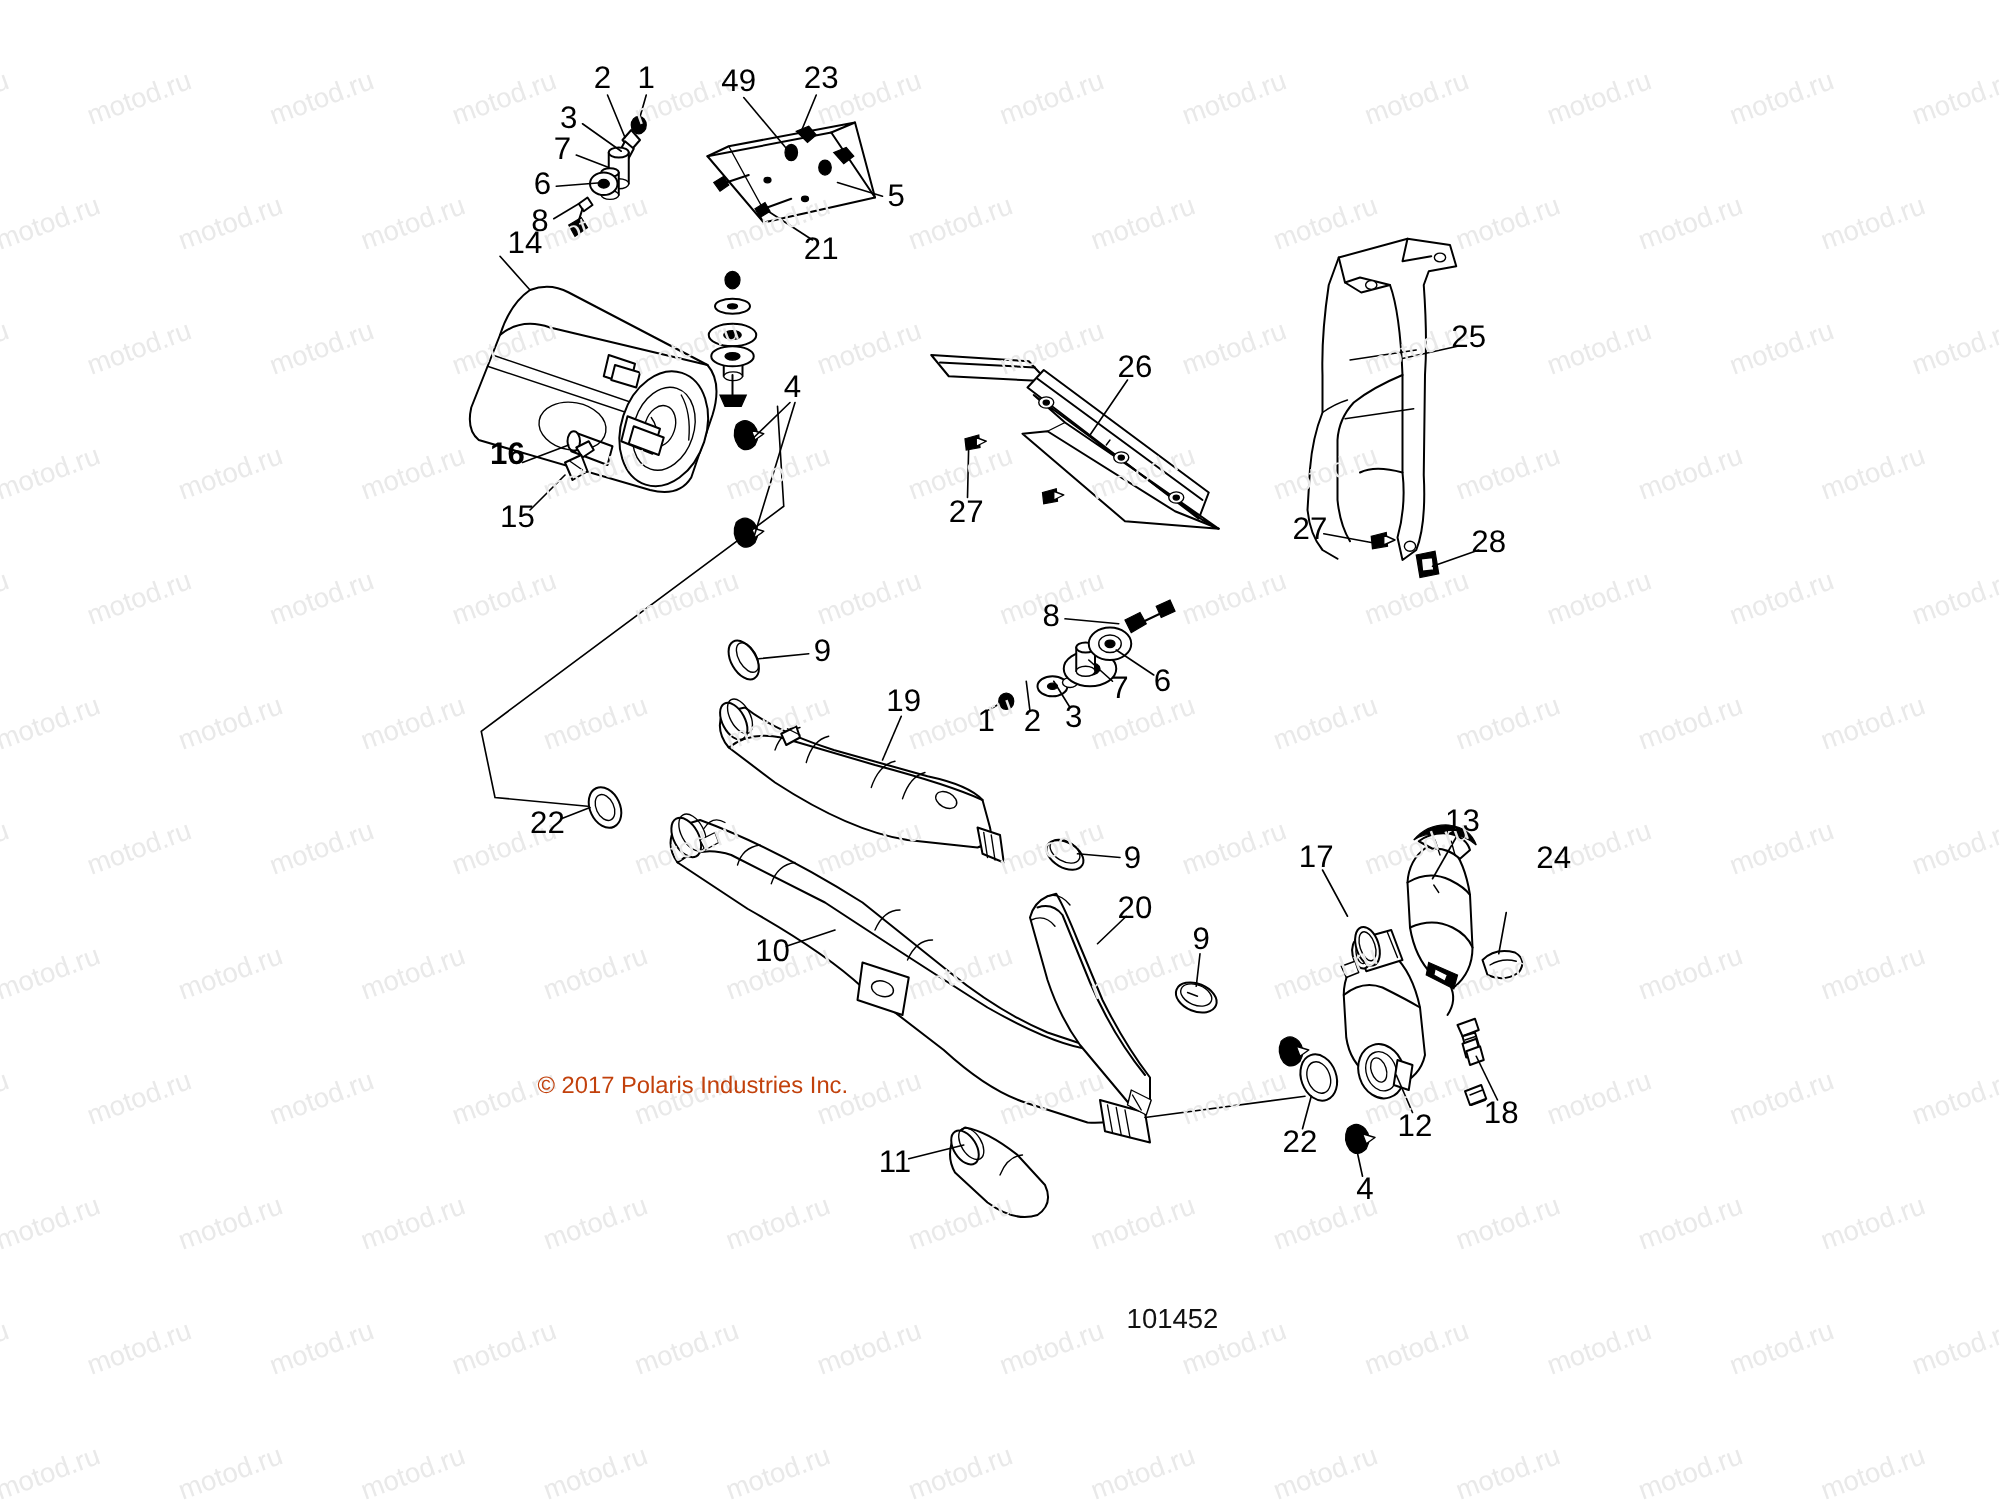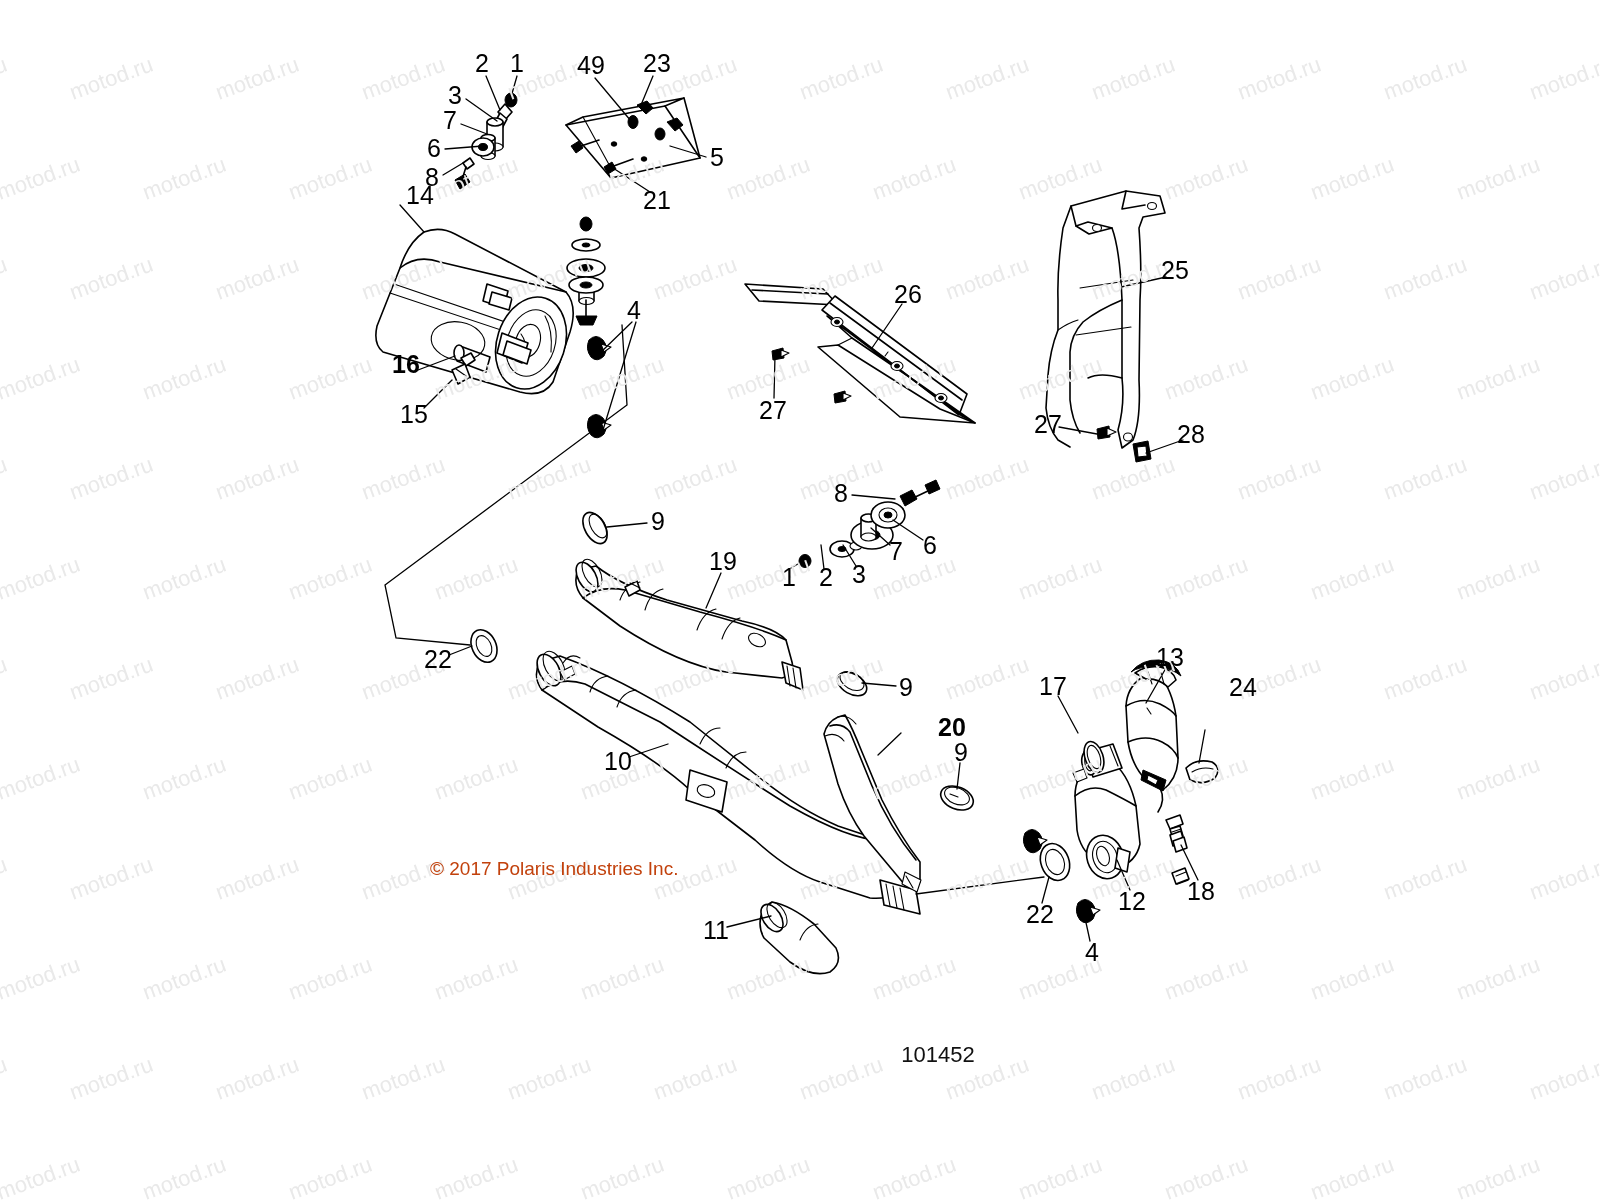--- a/index.html
+++ b/index.html
@@ -786,21 +786,21 @@
       <div class="callout-num" style="left: 438px; top: 659px;">22</div>
       <div class="callout-num" style="left: 723px; top: 561px;">19</div>
       <div class="callout-num" style="left: 618px; top: 761px;">10</div>
       <div class="callout-num" style="left: 841px; top: 493px;">8</div>
       <div class="callout-num" style="left: 930px; top: 545px;">6</div>
       <div class="callout-num" style="left: 896px; top: 551px;">7</div>
       <div class="callout-num" style="left: 859px; top: 574px;">3</div>
       <div class="callout-num" style="left: 826px; top: 577px;">2</div>
       <div class="callout-num" style="left: 789px; top: 577px;">1</div>
       <div class="callout-num" style="left: 906px; top: 687px;">9</div>
-      <div class="callout-num" style="left: 952px; top: 727px; font-weight: bold;">20</div>
+      <div class="callout-num" style="left: 908px; top: 727px;">20</div>
       <div class="callout-num" style="left: 961px; top: 752px;">9</div>
       <div class="callout-num" style="left: 716px; top: 930px;">11</div>
       <div class="callout-num" style="left: 1040px; top: 914px;">22</div>
       <div class="callout-num" style="left: 1092px; top: 952px;">4</div>
       <div class="callout-num" style="left: 1132px; top: 901px;">12</div>
       <div class="callout-num" style="left: 1053px; top: 686px;">17</div>
       <div class="callout-num" style="left: 1170px; top: 657px;">13</div>
       <div class="callout-num" style="left: 1207px; top: 687px; margin-left: 36px;">24</div>
       <div class="callout-num" style="left: 1201px; top: 891px; text-align: right;">18</div>
     </div>

